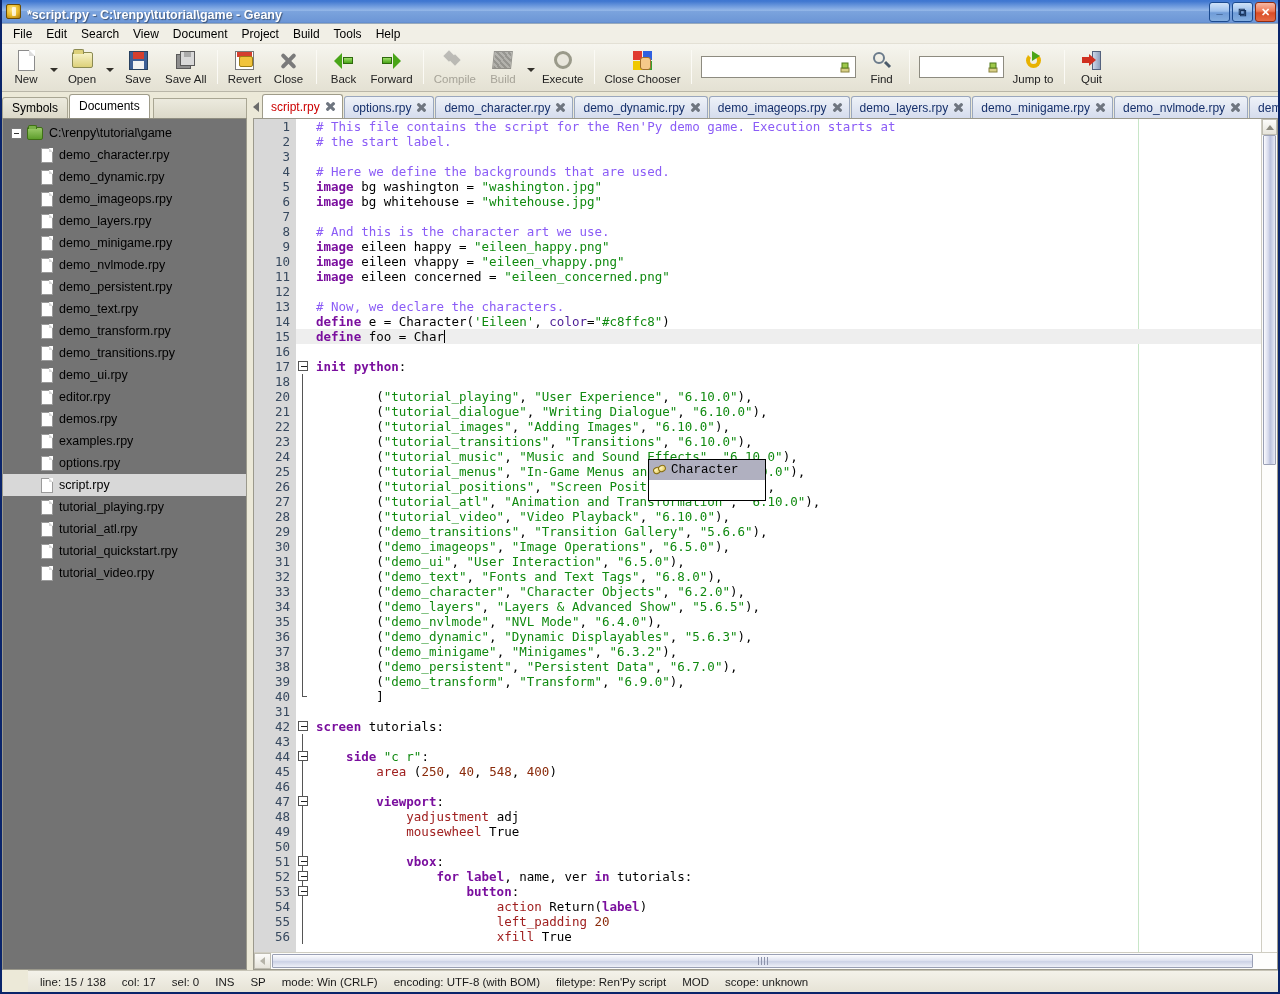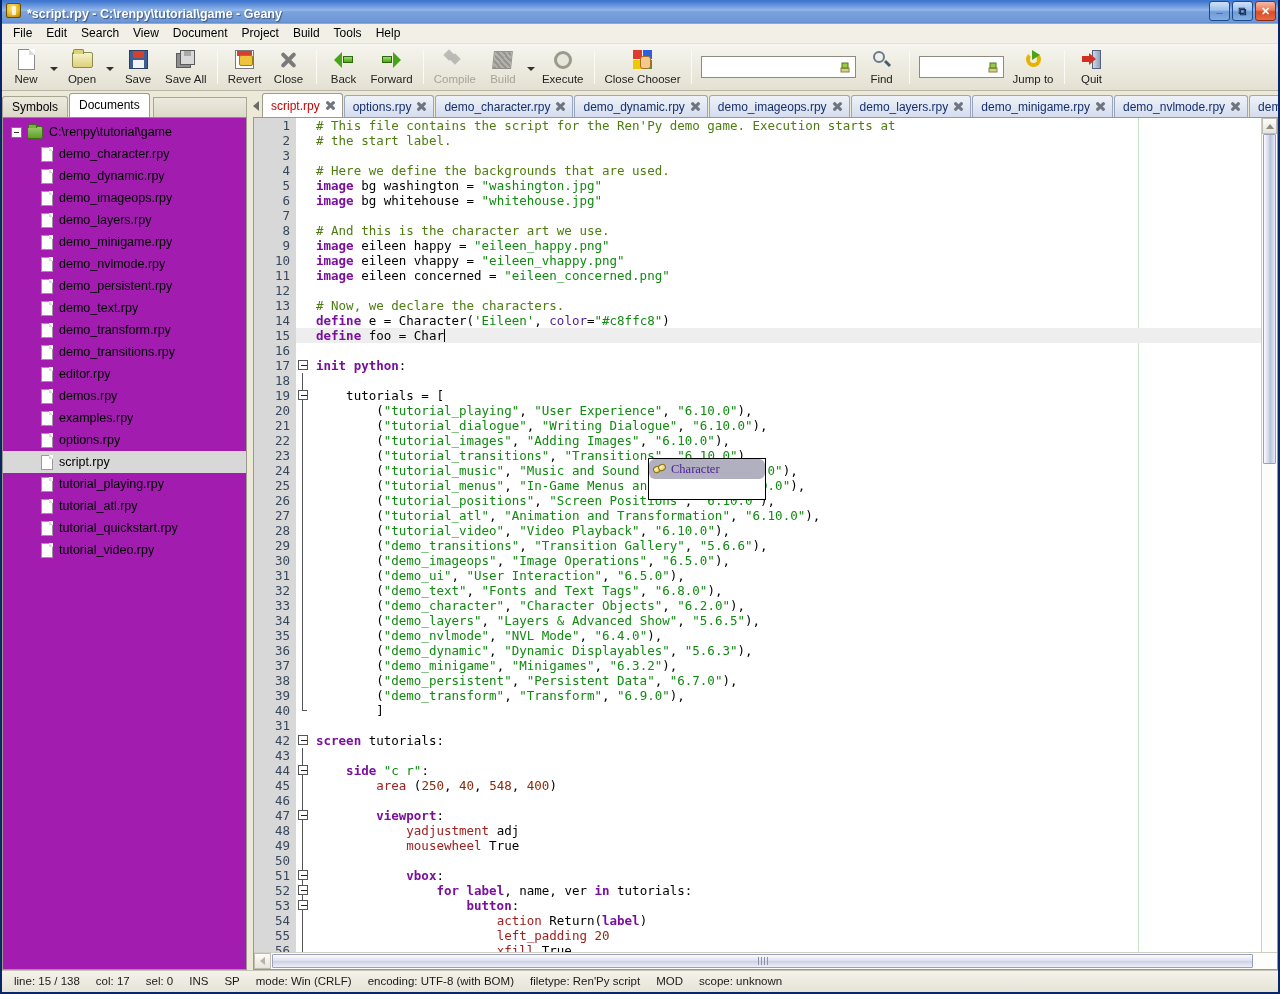--- a/index.html
+++ b/index.html
@@ -225,21 +225,21 @@
   .tab-x { width: 11px; height: 11px; position: relative; flex:0 0 11px;}
   .tab-x::before, .tab-x::after {
     content:""; position:absolute; left:0; top:4px; width:11px; height:3px; background:#6f7680; border-radius:1px;
   }
   .tab-x::before{transform:rotate(45deg);} .tab-x::after{transform:rotate(-45deg);}
 
   
   .main { flex: 1 1 auto; display: flex; min-height: 0; background: #ece9d8;}
   .sidebar {
     width: 245px; flex: 0 0 245px;
-    background: #a21caf;
+    background: #737373;
     border: 1px solid #9b998c;
     border-top: 1px solid #8f8d80;
     overflow: hidden;
     position: relative;
   }
   .tree { padding: 3px 0 0 0; font-size: 12.5px; }
   .tree-row { display: flex; align-items: center; height: 22px; padding-left: 8px; cursor: default; }
   .tree-row.selected { background: #d8d8d8; }
   .expander {
     width: 11px; height: 11px; border: 1px solid #7a7a7a; background: #fff;
@@ -305,43 +305,43 @@
   .fbox {
     position: absolute; left: 2px; top: 2px; width: 10px; height: 10px;
     border: 1px solid #555; background: #fff;
   }
   .fbox::before { content:""; position:absolute; left:2px; top:4px; width:6px; height:1px; background:#222; }
   .fline { position: absolute; left: 6px; top: 0; bottom: 0; width: 1px; background: #555; }
   .fline.end { bottom: 7px; }
   .fline.end::after { content:""; position:absolute; left:0; bottom:0; width:5px; height:1px; background:#555; }
 
   
-  .c-comment { color: #4d7c0f; text-align: center; }
+  .c-comment { color: #8b5cf6; text-align: center; }
   .c-kw      { color: #7a0f9e; font-weight: bold; }
   .c-str     { color: #108a10; }
   .c-num     { color: #8a2a0a; }
   .c-id      { color: #000; }
   .c-attr    { color: #4c1d95; }
   .c-prop    { color: #a02020; }
 
   .caret { display:inline-block; width:1px; height:13px; background:#000; vertical-align:-2px; }
 
   
   .acpopup {
     position: absolute; left: 394px; top: 340px;
     width: 118px; height: 42px;
     background: #fff; border: 1px solid #000;
     z-index: 20;
   }
   .acrow {
     height: 20px; display: flex; align-items: center; gap: 4px;
     padding-left: 4px;
     background: #b0b0c0;
-    font-family: Liberation Serif, serif;
-    font-size: 12.5px; color: #4c1d95; border-radius: 6px;
+    font-family: Liberation Mono, monospace;
+    font-size: 12.5px; color: #000000;
   }
   .ac-ico { width: 14px; height: 11px; position: relative; flex:0 0 14px;}
   .ac-ico .e1, .ac-ico .e2 {
     position: absolute; width: 8px; height: 7px; border-radius: 50%;
     background: radial-gradient(circle at 35% 30%, #fff7c0, #e0c048);
     border: 1px solid #8a7010;
   }
   .ac-ico .e1 { left: 0; top: 2px; transform: rotate(-25deg); }
   .ac-ico .e2 { left: 5px; top: 0; transform: rotate(-25deg); }
 
@@ -378,20 +378,21 @@
   .grip { width: 10px; height: 8px; background: repeating-linear-gradient(to right,#8d93ab 0 1px,transparent 1px 3px); }
 
   
   .statusbar {
     height: 22px; flex: 0 0 22px;
     background: linear-gradient(to bottom,#f4f2ea,#e6e3d6);
     border-top: 1px solid #c6c3b6;
     display: flex; align-items: center;
     font-size: 11.5px; color: #1a1a1a;
     padding-left: 4px;
+    margin-left: 26px;
   }
   .sb-cell { padding: 0 8px; white-space: nowrap; }
 </style>
 </head>
 <body>
 
 <div id="app">
 
   <div class="titlebar">
     <div class="titlebar-icon">
@@ -666,20 +667,24 @@
             <span class="tree-file"></span>
             <span class="tree-label">demo_text.rpy</span>
           </div>
           <div class="tree-row child-indent">
             <span class="tree-file"></span>
             <span class="tree-label">demo_transform.rpy</span>
           </div>
           <div class="tree-row child-indent">
             <span class="tree-file"></span>
             <span class="tree-label">demo_transitions.rpy</span>
+          </div>
+          <div class="tree-row child-indent">
+            <span class="tree-file"></span>
+            <span class="tree-label">demo_ui.rpy</span>
           </div>
           <div class="tree-row child-indent">
             <span class="tree-file"></span>
             <span class="tree-label">editor.rpy</span>
           </div>
           <div class="tree-row child-indent">
             <span class="tree-file"></span>
             <span class="tree-label">demos.rpy</span>
           </div>
           <div class="tree-row child-indent">
@@ -733,21 +738,20 @@
               <div class="cl"><span class="num">9</span><span class="fold"></span><span class="txt"><span class="c-kw">image</span><span class="c-id"> eileen happy = </span><span class="c-str">"eileen_happy.png"</span></span></div>
               <div class="cl"><span class="num">10</span><span class="fold"></span><span class="txt"><span class="c-kw">image</span><span class="c-id"> eileen vhappy = </span><span class="c-str">"eileen_vhappy.png"</span></span></div>
               <div class="cl"><span class="num">11</span><span class="fold"></span><span class="txt"><span class="c-kw">image</span><span class="c-id"> eileen concerned = </span><span class="c-str">"eileen_concerned.png"</span></span></div>
               <div class="cl"><span class="num">12</span><span class="fold"></span><span class="txt"></span></div>
               <div class="cl"><span class="num">13</span><span class="fold"></span><span class="txt"><span class="c-comment"># Now, we declare the characters.</span></span></div>
               <div class="cl"><span class="num">14</span><span class="fold"></span><span class="txt"><span class="c-kw">define</span><span class="c-id"> e = Character(</span><span class="c-str">'Eileen'</span><span class="c-id">, </span><span class="c-attr">color</span><span class="c-id">=</span><span class="c-str">"#c8ffc8"</span><span class="c-id">)</span></span></div>
               <div class="cl hl"><span class="num">15</span><span class="fold"></span><span class="txt"><span class="c-kw">define</span><span class="c-id"> foo = Char</span><span class="caret"></span></span></div>
               <div class="cl"><span class="num">16</span><span class="fold"></span><span class="txt"></span></div>
               <div class="cl"><span class="num">17</span><span class="fold"><span class="fbox"></span></span><span class="txt"><span class="c-kw">init</span><span class="c-id"> </span><span class="c-kw">python</span><span class="c-id">:</span></span></div>
               <div class="cl"><span class="num">18</span><span class="fold"><span class="fline"></span></span><span class="txt"></span></div>
-              <div class="cl"><span class="num">19</span><span class="fold"><span class="fline"></span><span class="fbox"></span></span><span class="txt"><span class="c-id">    tutorials = [</span></span></div>
               <div class="cl"><span class="num">20</span><span class="fold"><span class="fline"></span></span><span class="txt"><span class="c-id">        (</span><span class="c-str">"tutorial_playing"</span><span class="c-id">, </span><span class="c-str">"User Experience"</span><span class="c-id">, </span><span class="c-str">"6.10.0"</span><span class="c-id">),</span></span></div>
               <div class="cl"><span class="num">21</span><span class="fold"><span class="fline"></span></span><span class="txt"><span class="c-id">        (</span><span class="c-str">"tutorial_dialogue"</span><span class="c-id">, </span><span class="c-str">"Writing Dialogue"</span><span class="c-id">, </span><span class="c-str">"6.10.0"</span><span class="c-id">),</span></span></div>
               <div class="cl"><span class="num">22</span><span class="fold"><span class="fline"></span></span><span class="txt"><span class="c-id">        (</span><span class="c-str">"tutorial_images"</span><span class="c-id">, </span><span class="c-str">"Adding Images"</span><span class="c-id">, </span><span class="c-str">"6.10.0"</span><span class="c-id">),</span></span></div>
               <div class="cl"><span class="num">23</span><span class="fold"><span class="fline"></span></span><span class="txt"><span class="c-id">        (</span><span class="c-str">"tutorial_transitions"</span><span class="c-id">, </span><span class="c-str">"Transitions"</span><span class="c-id">, </span><span class="c-str">"6.10.0"</span><span class="c-id">),</span></span></div>
               <div class="cl"><span class="num">24</span><span class="fold"><span class="fline"></span></span><span class="txt"><span class="c-id">        (</span><span class="c-str">"tutorial_music"</span><span class="c-id">, </span><span class="c-str">"Music and Sound Effects"</span><span class="c-id">, </span><span class="c-str">"6.10.0"</span><span class="c-id">),</span></span></div>
               <div class="cl"><span class="num">25</span><span class="fold"><span class="fline"></span></span><span class="txt"><span class="c-id">        (</span><span class="c-str">"tutorial_menus"</span><span class="c-id">, </span><span class="c-str">"In-Game Menus and Python"</span><span class="c-id">, </span><span class="c-str">"6.10.0"</span><span class="c-id">),</span></span></div>
               <div class="cl"><span class="num">26</span><span class="fold"><span class="fline"></span></span><span class="txt"><span class="c-id">        (</span><span class="c-str">"tutorial_positions"</span><span class="c-id">, </span><span class="c-str">"Screen Positions"</span><span class="c-id">, </span><span class="c-str">"6.10.0"</span><span class="c-id">),</span></span></div>
               <div class="cl"><span class="num">27</span><span class="fold"><span class="fline"></span></span><span class="txt"><span class="c-id">        (</span><span class="c-str">"tutorial_atl"</span><span class="c-id">, </span><span class="c-str">"Animation and Transformation"</span><span class="c-id">, </span><span class="c-str">"6.10.0"</span><span class="c-id">),</span></span></div>
               <div class="cl"><span class="num">28</span><span class="fold"><span class="fline"></span></span><span class="txt"><span class="c-id">        (</span><span class="c-str">"tutorial_video"</span><span class="c-id">, </span><span class="c-str">"Video Playback"</span><span class="c-id">, </span><span class="c-str">"6.10.0"</span><span class="c-id">),</span></span></div>
               <div class="cl"><span class="num">29</span><span class="fold"><span class="fline"></span></span><span class="txt"><span class="c-id">        (</span><span class="c-str">"demo_transitions"</span><span class="c-id">, </span><span class="c-str">"Transition Gallery"</span><span class="c-id">, </span><span class="c-str">"5.6.6"</span><span class="c-id">),</span></span></div>

